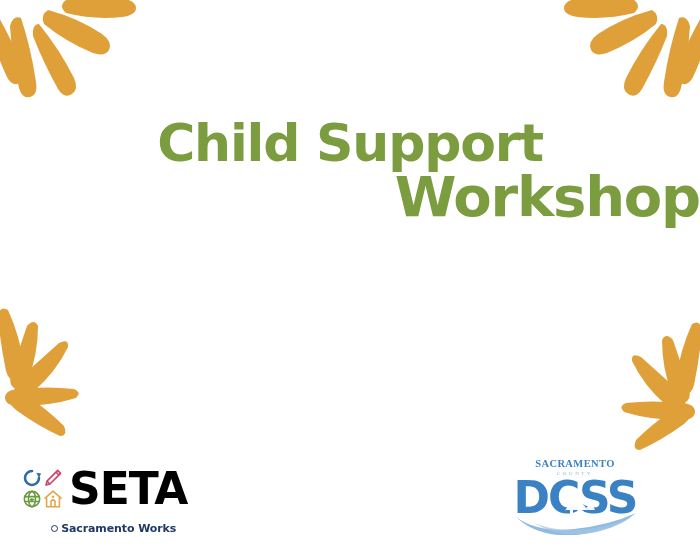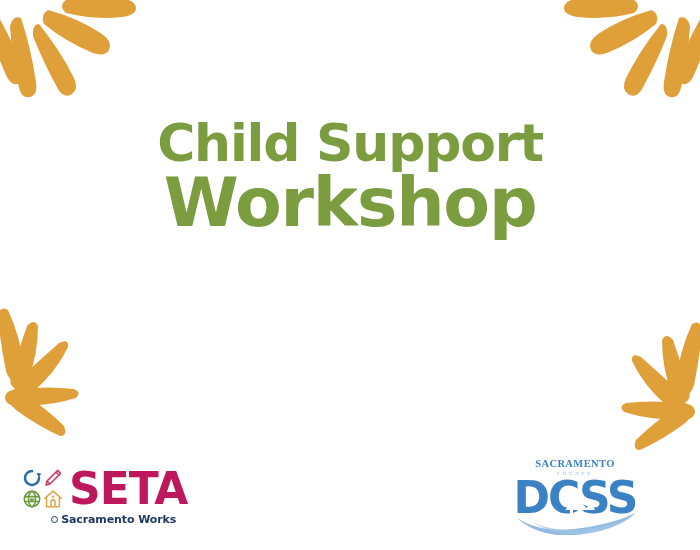--- a/index.html
+++ b/index.html
@@ -45,21 +45,21 @@
   .title-line {
     display: block;
     font-family: "DejaVu Sans", sans-serif;
     font-weight: bold;
     font-size: 52px;
     line-height: 0.99;
     letter-spacing: -1.2px;
     color: #7b9c3f;
     white-space: nowrap;
   }
-  #title-line-2 { font-size: 68px; }
+  #title-line-2 { font-size: 56px; text-align: right; }
 
   
   #seta-logo {
     position: absolute;
     left: 22px;
     top: 468px;
     display: flex;
     flex-direction: column;
     align-items: center;
   }
@@ -74,27 +74,27 @@
     grid-template-rows: 20px 20px;
     gap: 1px;
   }
   .seta-icon { width: 20px; height: 20px; display: block; }
   #seta-wordmark {
     font-family: "DejaVu Sans", sans-serif;
     font-weight: bold;
     font-size: 44px;
     line-height: 0.9;
     letter-spacing: -1px;
-    color: #be185d;
+    color: #000000;
   }
   #seta-tagline-row {
     display: flex;
     align-items: center;
     gap: 3px;
-    margin-top: 4px;
+    margin-top: 13px;
     margin-left: 18px;
   }
   #seta-tagline-bullet {
     width: 7px;
     height: 7px;
     border: 1.6px solid #1f3864;
     border-radius: 50%;
     box-sizing: border-box;
   }
   #seta-tagline-text {

